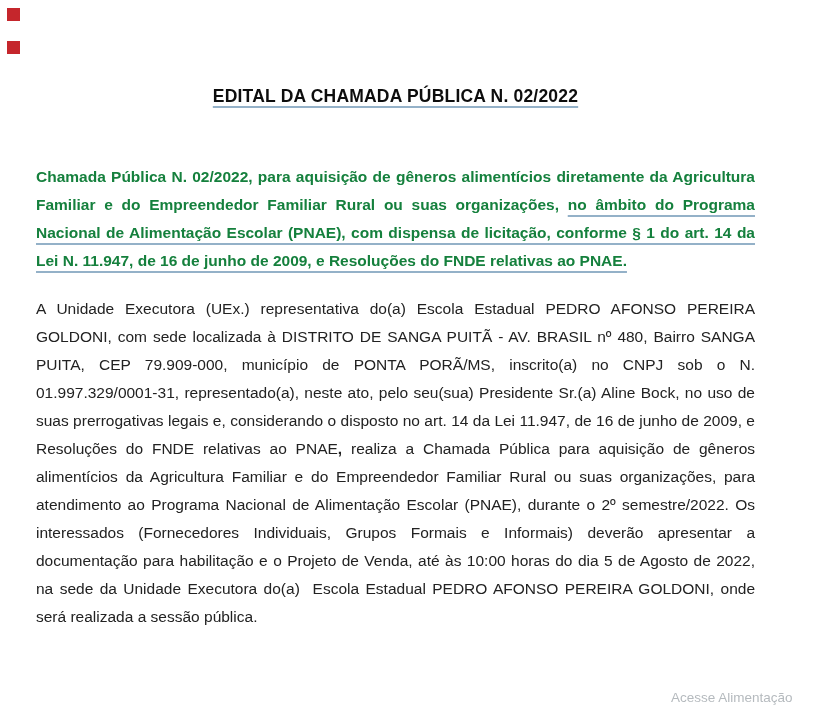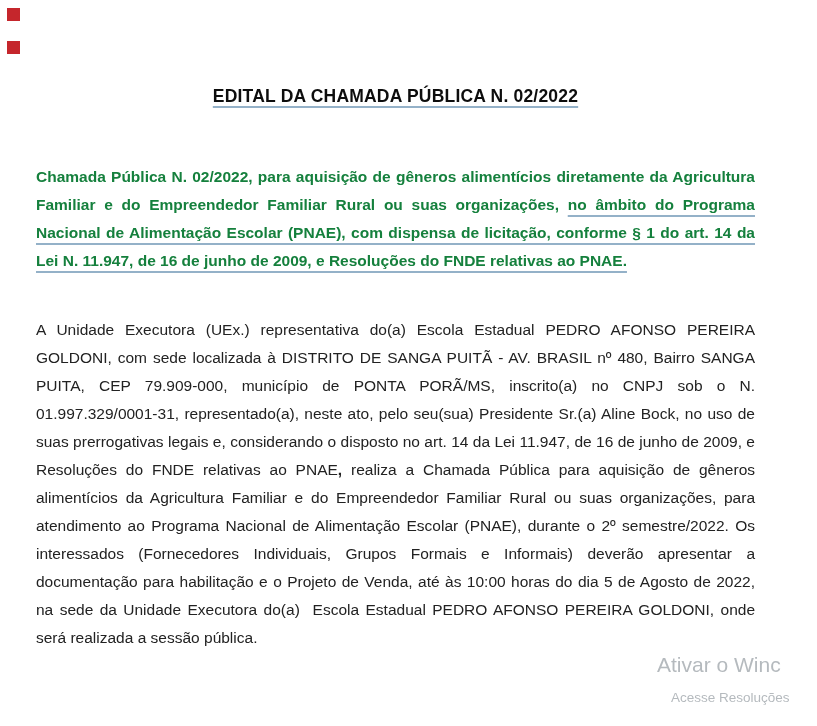--- a/index.html
+++ b/index.html
@@ -49,21 +49,21 @@
     text-align:justify;
     color:#15803d;
   }
   .p1 .u{
     text-decoration:underline;
     text-decoration-color:var(--underline);
     text-decoration-thickness:2px;
     text-underline-offset:5px;
   }
   .p2{
-    margin:41px 0 0 0;
+    margin:20px 0 0 0;
     font-size:15.5px;line-height:28px;
     text-align:justify;
     white-space:pre-wrap;
     color:#222222;
   }
   .bold-comma{font-weight:bold;}
   .watermark-line1{
     position:absolute;left:657px;top:653px;z-index:1;
     font-size:21px;line-height:24px;
     color:var(--wm);
@@ -87,16 +87,15 @@
   <div class="content">
 
     <h1 class="title"><span class="u-title">EDITAL DA CHAMADA PÚBLICA N. 02/2022</span></h1>
 
     <p class="p1"><span>Chamada Pública N. 02/2022, para aquisição de gêneros alimentícios diretamente da Agricultura Familiar e do Empreendedor Familiar Rural ou suas organizações, </span><span class="u">no âmbito do Programa Nacional de Alimentação Escolar (PNAE), com dispensa de licitação, conforme § 1 do art. 14 da Lei N. 11.947, de 16 de junho de 2009, e Resoluções do FNDE relativas ao PNAE.</span></p>
 
     <p class="p2"><span>A Unidade Executora (UEx.) representativa do(a) Escola Estadual PEDRO AFONSO PEREIRA GOLDONI, com sede localizada à DISTRITO DE SANGA PUITÃ - AV. BRASIL nº 480, Bairro SANGA PUITA, CEP 79.909-000, município de PONTA PORÃ/MS, inscrito(a) no CNPJ sob o N. 01.997.329/0001-31, representado(a), neste ato, pelo seu(sua) Presidente Sr.(a) Aline Bock, no uso de suas prerrogativas legais e, considerando o disposto no art. 14 da Lei 11.947, de 16 de junho de 2009, e Resoluções do FNDE relativas ao PNAE</span><span class="bold-comma">,</span><span> realiza a Chamada Pública para aquisição de gêneros alimentícios da Agricultura Familiar e do Empreendedor Familiar Rural ou suas organizações, para atendimento ao Programa Nacional de Alimentação Escolar (PNAE), durante o 2º semestre/2022. Os interessados (Fornecedores Individuais, Grupos Formais e Informais) deverão apresentar a documentação para habilitação e o Projeto de Venda, até às 10:00 horas do dia 5 de Agosto de 2022, na sede da Unidade Executora do(a)  Escola Estadual PEDRO AFONSO PEREIRA GOLDONI, onde será realizada a sessão pública.</span></p>
 
   </div>
 
-  <div class="watermark-line1">Ativar o Winc</div>
-  <div class="watermark-line2">Acesse Resoluções</div>
+  <div class="watermark-line2">Acesse Alimentação</div>
 
 </div>
 
 </body></html>

